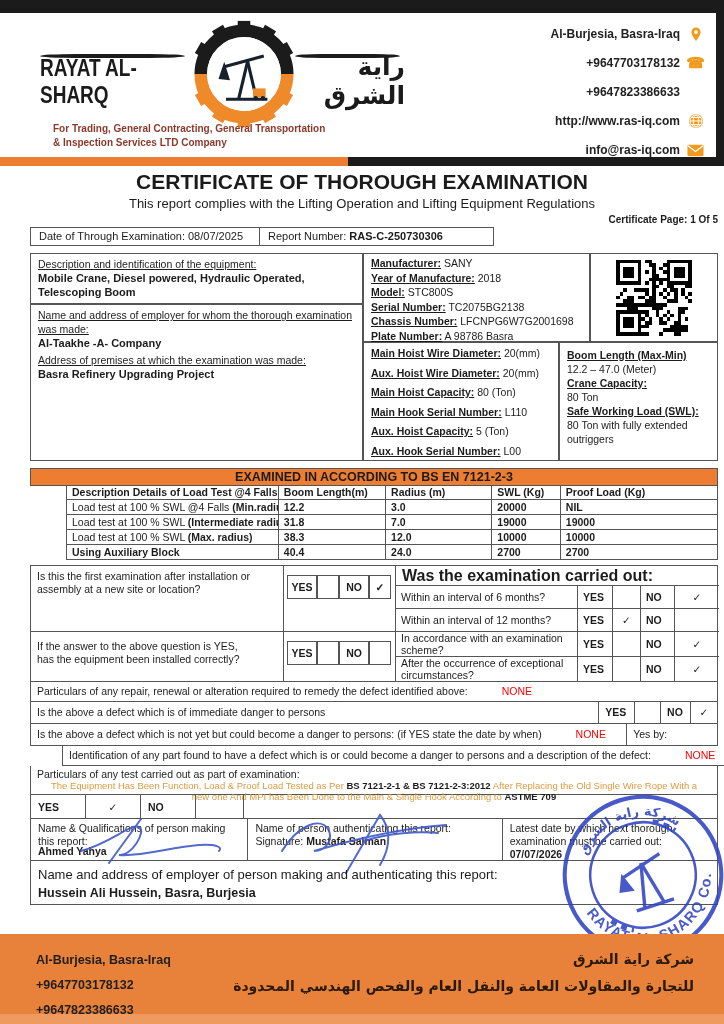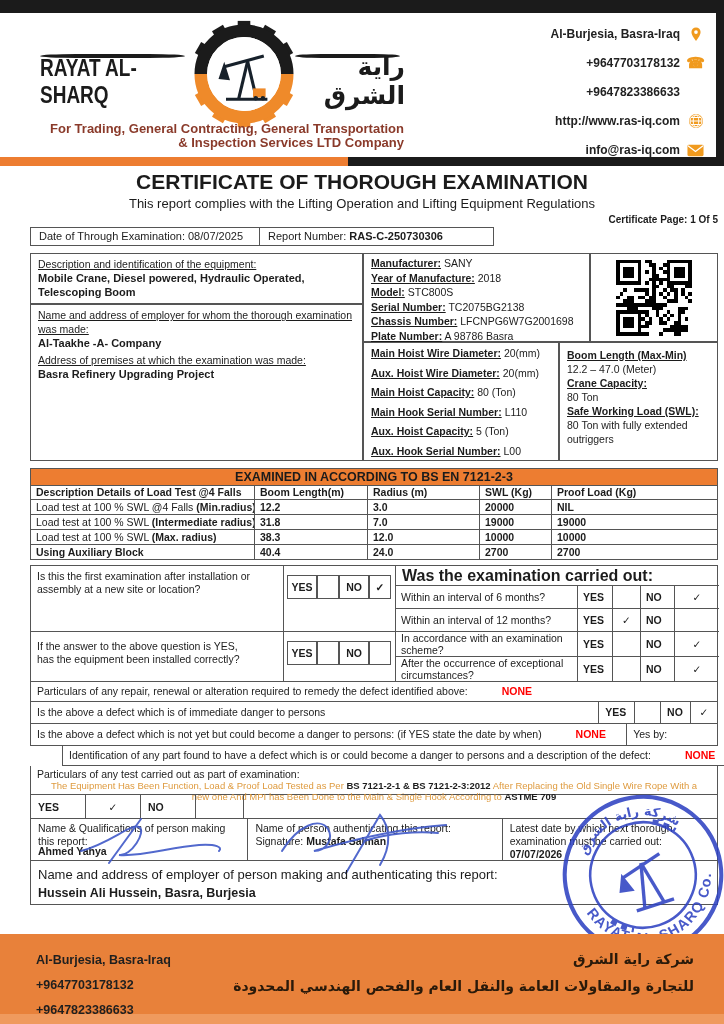--- a/index.html
+++ b/index.html
@@ -2,37 +2,37 @@
 <html><head>
 <meta charset="utf-8">
 <style>
   * { margin:0; padding:0; box-sizing:border-box; }
   html,body { background:#e8e8e8; }
   body { font-family:"Liberation Sans", sans-serif; color:#1c1c1c; }
   .sheet { position:relative; width:724px; height:1024px; background:#ffffff; margin:0 auto; overflow:hidden; }
   .abs { position:absolute; }
   .b { font-weight:bold; }
   .u { text-decoration:underline; }
-  .red { color:#ff0000; font-weight:bold;padding-left:31px; }
+  .red { color:#ff0000; font-weight:normal;padding-left:31px; }
   .amber { color:#de9a3e; }
   .ctr { text-align:center; }
 
   
   .topbar { left:0; top:0; width:724px; height:13px; background:#1b1b1b; }
   .rightstrip { left:716px; top:0; width:8px; height:166px; background:#1b1b1b; }
   .divider-orange { left:0; top:157px; width:348px; height:9px; background:#ed7d31; }
   .divider-black { left:348px; top:157px; width:376px; height:9px; background:#1b1b1b; }
 
   
   .logo-wrap { left:40px; top:20px; width:360px; height:135px; }
   .gear { left:150px; top:0px; width:108px; height:108px; }
   .logo-en { left:0px; top:40px; width:150px; font-size:19px; font-weight:bold; letter-spacing:0px; color:#1b1b1b; transform:scaleY(1.25); }
   .logo-ar { left:245px; top:32px; width:120px; font-size:25px; font-weight:bold; color:#1b1b1b; direction:rtl; }
   .swoosh { height:4px; background:#1b1b1b; border-radius:50% / 100%; }
-  .tagline { left:4px; top:102px; width:360px; text-align:right; color:#8a3a2a; font-weight:bold; font-size:13px; line-height:14px; }
+  .tagline { left:13px; top:102px; width:360px; text-align:left; color:#8a3a2a; font-weight:bold; font-size:10px; line-height:14px; }
   .contact { left:420px; top:24px; width:284px; }
   .contact-row { display:flex; justify-content:flex-end; align-items:center; gap:7px; height:20px; margin-bottom:9px; font-size:12px; font-weight:bold; color:#222; }
   .cicon { width:17px; height:17px; display:inline-flex; align-items:center; justify-content:center; color:#f09a1e; font-size:15px; }
 
   
   .title { left:0; top:170px; width:724px; text-align:center; font-size:21px; font-weight:bold; color:#1b1b1b; }
   .subtitle { left:0; top:196px; width:724px; text-align:center; font-size:13px; color:#1c1c1c; }
   .pagelabel { left:0; top:214px; width:718px; text-align:right; font-size:10px; font-weight:bold; }
 
   
@@ -48,21 +48,21 @@
   .hoist-line { margin-bottom:5.5px; }
   .qr-outer { display:flex; align-items:center; justify-content:center; }
   #qr { width:76px; height:76px; display:grid; grid-template-columns:repeat(21,1fr); grid-template-rows:repeat(21,1fr); }
   #qr div.d { background:#000; }
 
   
   .banner { left:30px; top:468px; width:688px; height:18px; background:#ed7d31; border:1px solid #555; text-align:center; font-weight:bold; font-size:12.5px; color:#1b1b1b; line-height:16px; }
   .ltable { left:30px; top:485px; width:688px; font-size:10.5px; }
   .lrow { display:flex; height:15px; line-height:13px; }
   .lrow > div { border:1px solid #555; border-top:none; border-left:none; padding:1px 5px; white-space:nowrap; overflow:hidden; }
-  .lrow > div:first-child { border-left:1px solid #555; }
+  .lrow > div:first-child { border-left:1px solid #555;margin-left:36px; }
   .lc0{width:225px;} .lc1{width:113px;} .lc2{width:112px;} .lc3{width:72px;} .lc4{width:166px;}
 
   
   .qtable { left:30px; top:565px; width:688px; height:117px; border:1px solid #555; font-size:10.5px; }
   .qcell { position:absolute; border-right:1px solid #555; border-bottom:1px solid #555; padding:4px 6px; line-height:13px; }
   .yn-group { display:flex; margin:9px 3px 0 3px; height:24px; }
   .yn-group > div { border:1px solid #555; display:flex; align-items:center; justify-content:center; font-weight:bold; }
   .yn-lab { width:30px; } .yn-box { width:22px; }
   .subrow { display:flex; border-bottom:1px solid #555; align-items:stretch; }
   .subrow:last-child { border-bottom:none; }

